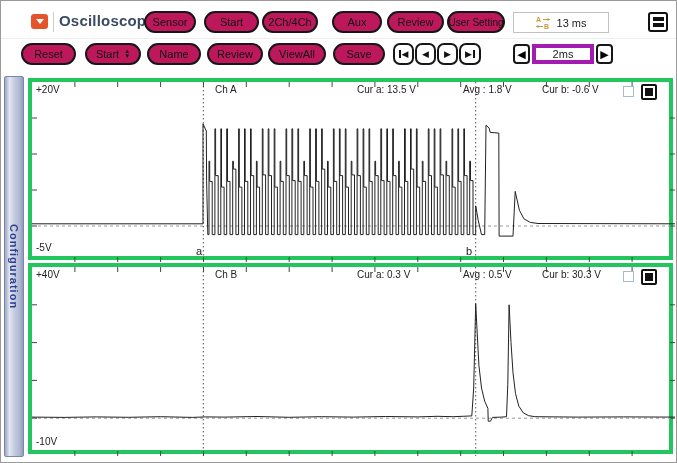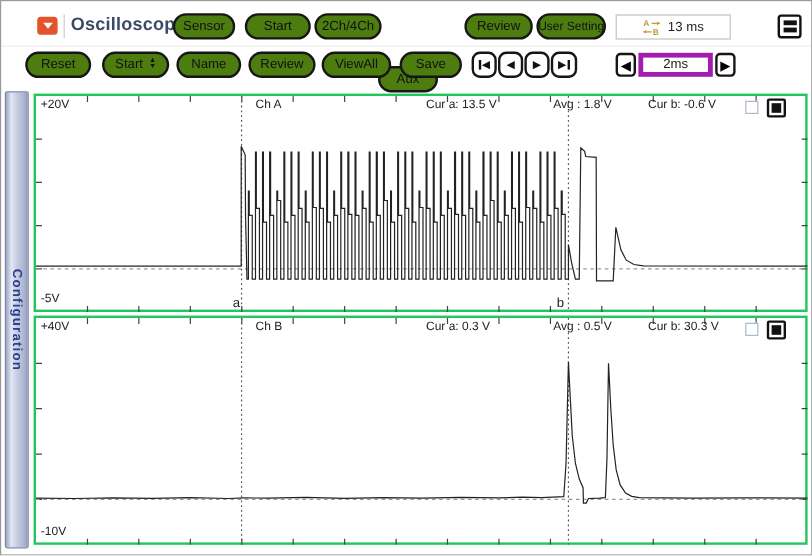--- a/index.html
+++ b/index.html
@@ -14,21 +14,21 @@
 
   
   .logo { left:30px; top:13px; width:17px; height:15px; background:#e3542c; border-radius:3px;
           display:flex; align-items:center; justify-content:center; }
   .logo .tri { width:0; height:0; border-left:4px solid transparent; border-right:4px solid transparent;
                border-top:5px solid #fff; }
   .title-divider { left:52px; top:11px; width:1px; height:20px; background:#ccc; }
   .app-title { left:58px; top:11px; font-size:15px; font-weight:bold; color:#3b4a63; letter-spacing:.2px; }
 
   
-  .btn { position:absolute; height:22px; background:#4d7c0f; border:2px solid #161616; border-radius:11px;
+  .btn { position:absolute; height:22px; background:#be185d; border:2px solid #161616; border-radius:11px;
          display:flex; align-items:center; justify-content:center; font-size:11px; color:#111;
          cursor:default; white-space:nowrap; }
   .btn.small-font { font-size:10px;text-align:center; }
   .sq-btn { position:absolute; height:22px; background:#fff; border:2px solid #161616; border-radius:7px;
             display:flex; align-items:center; justify-content:center; font-size:9px; color:#111; gap:1px; }
   .tri-ch { font-size:9px; line-height:9px; }
   .vbar { width:2px; height:8px; background:#111; }
   .spinner { display:flex; flex-direction:column; margin-left:5px; font-size:6px; line-height:5px; color:#111; }
 
   .time-display { left:512px; top:11px; width:96px; height:21px; border:1px solid #c2c2c2; background:#fff;
@@ -42,21 +42,21 @@
   .tb-box { position:absolute; left:531px; top:43px; width:62px; height:20px; border:4px solid #a21caf;
             display:flex; align-items:center; justify-content:center; font-size:11px; color:#222; }
 
   
   .side-tab { left:3px; top:75px; width:20px; height:381px; border:1px solid #7c86a8; border-radius:2px;
               background:linear-gradient(90deg,#9ea8c6 0%,#e2e6f2 25%,#c3cadf 55%,#aab3cf 85%,#8f99bb 100%);
               display:flex; align-items:center; justify-content:center; }
   .side-tab span { writing-mode:vertical-rl; font-size:11px; font-weight:bold; color:#2c3e8f; letter-spacing:1px; }
 
   
-  .plot { position:absolute; left:27px; width:645px; border:2px solid #22c55e; background:#fff; }
+  .plot { position:absolute; left:27px; width:645px; border:4px solid #22c55e; background:#fff; }
   .plot svg { position:absolute; left:0; top:0; }
   .plot .lbl { position:absolute; font-size:10px; color:#222; white-space:nowrap; }
   .plot .cursor-lbl { position:absolute; font-size:11px; color:#222; }
   .chk { position:absolute; left:591px; top:4px; width:11px; height:11px; border:1px solid #a9bacc; background:#fff; }
   .fillbox { position:absolute; left:609px; top:2px; width:16px; height:16px; border:2px solid #111; border-radius:2px;
              background:#fff; display:flex; align-items:center; justify-content:center; }
   .fillbox .inner { width:8px; height:8px; background:#111; }
   .gold-icon text { fill:#c49a3c; font-family:"Liberation Sans",sans-serif; font-weight:bold; }
 </style>
 </head>
@@ -66,21 +66,21 @@
 
   <div class="abs logo">
       <div class="tri"></div>
     </div>
   <div class="abs title-divider"></div>
   <div class="abs app-title">Oscilloscope</div>
 
   <div class="btn" style="left:143px;top:10px;width:52px;">Sensor</div>
   <div class="btn" style="left:203px;top:10px;width:55px;">Start</div>
   <div class="btn" style="left:261px;top:10px;width:56px;">2Ch/4Ch</div>
-  <div class="btn" style="left:314px;top:10px;width:50px;margin-top:44px;">Aux</div>
+  <div class="btn" style="left:331px;top:10px;width:50px;">Aux</div>
   <div class="btn" style="left:386px;top:10px;width:57px;">Review</div>
   <div class="btn small-font" style="left:446px;top:10px;width:58px;">User Setting</div>
 
   <div class="abs time-display">
     <svg class="gold-icon" width="15" height="14" viewBox="0 0 15 14">
       <text x="0" y="6" font-size="7">A</text>
       <line x1="7" y1="3.5" x2="14" y2="3.5" stroke="#c49a3c" stroke-width="1"></line>
       <path d="M14 3.5 l-2.5 -1.5 v3 z" fill="#c49a3c"></path>
       <text x="8" y="13" font-size="7">B</text>
       <line x1="0" y1="10.5" x2="7" y2="10.5" stroke="#c49a3c" stroke-width="1"></line>

